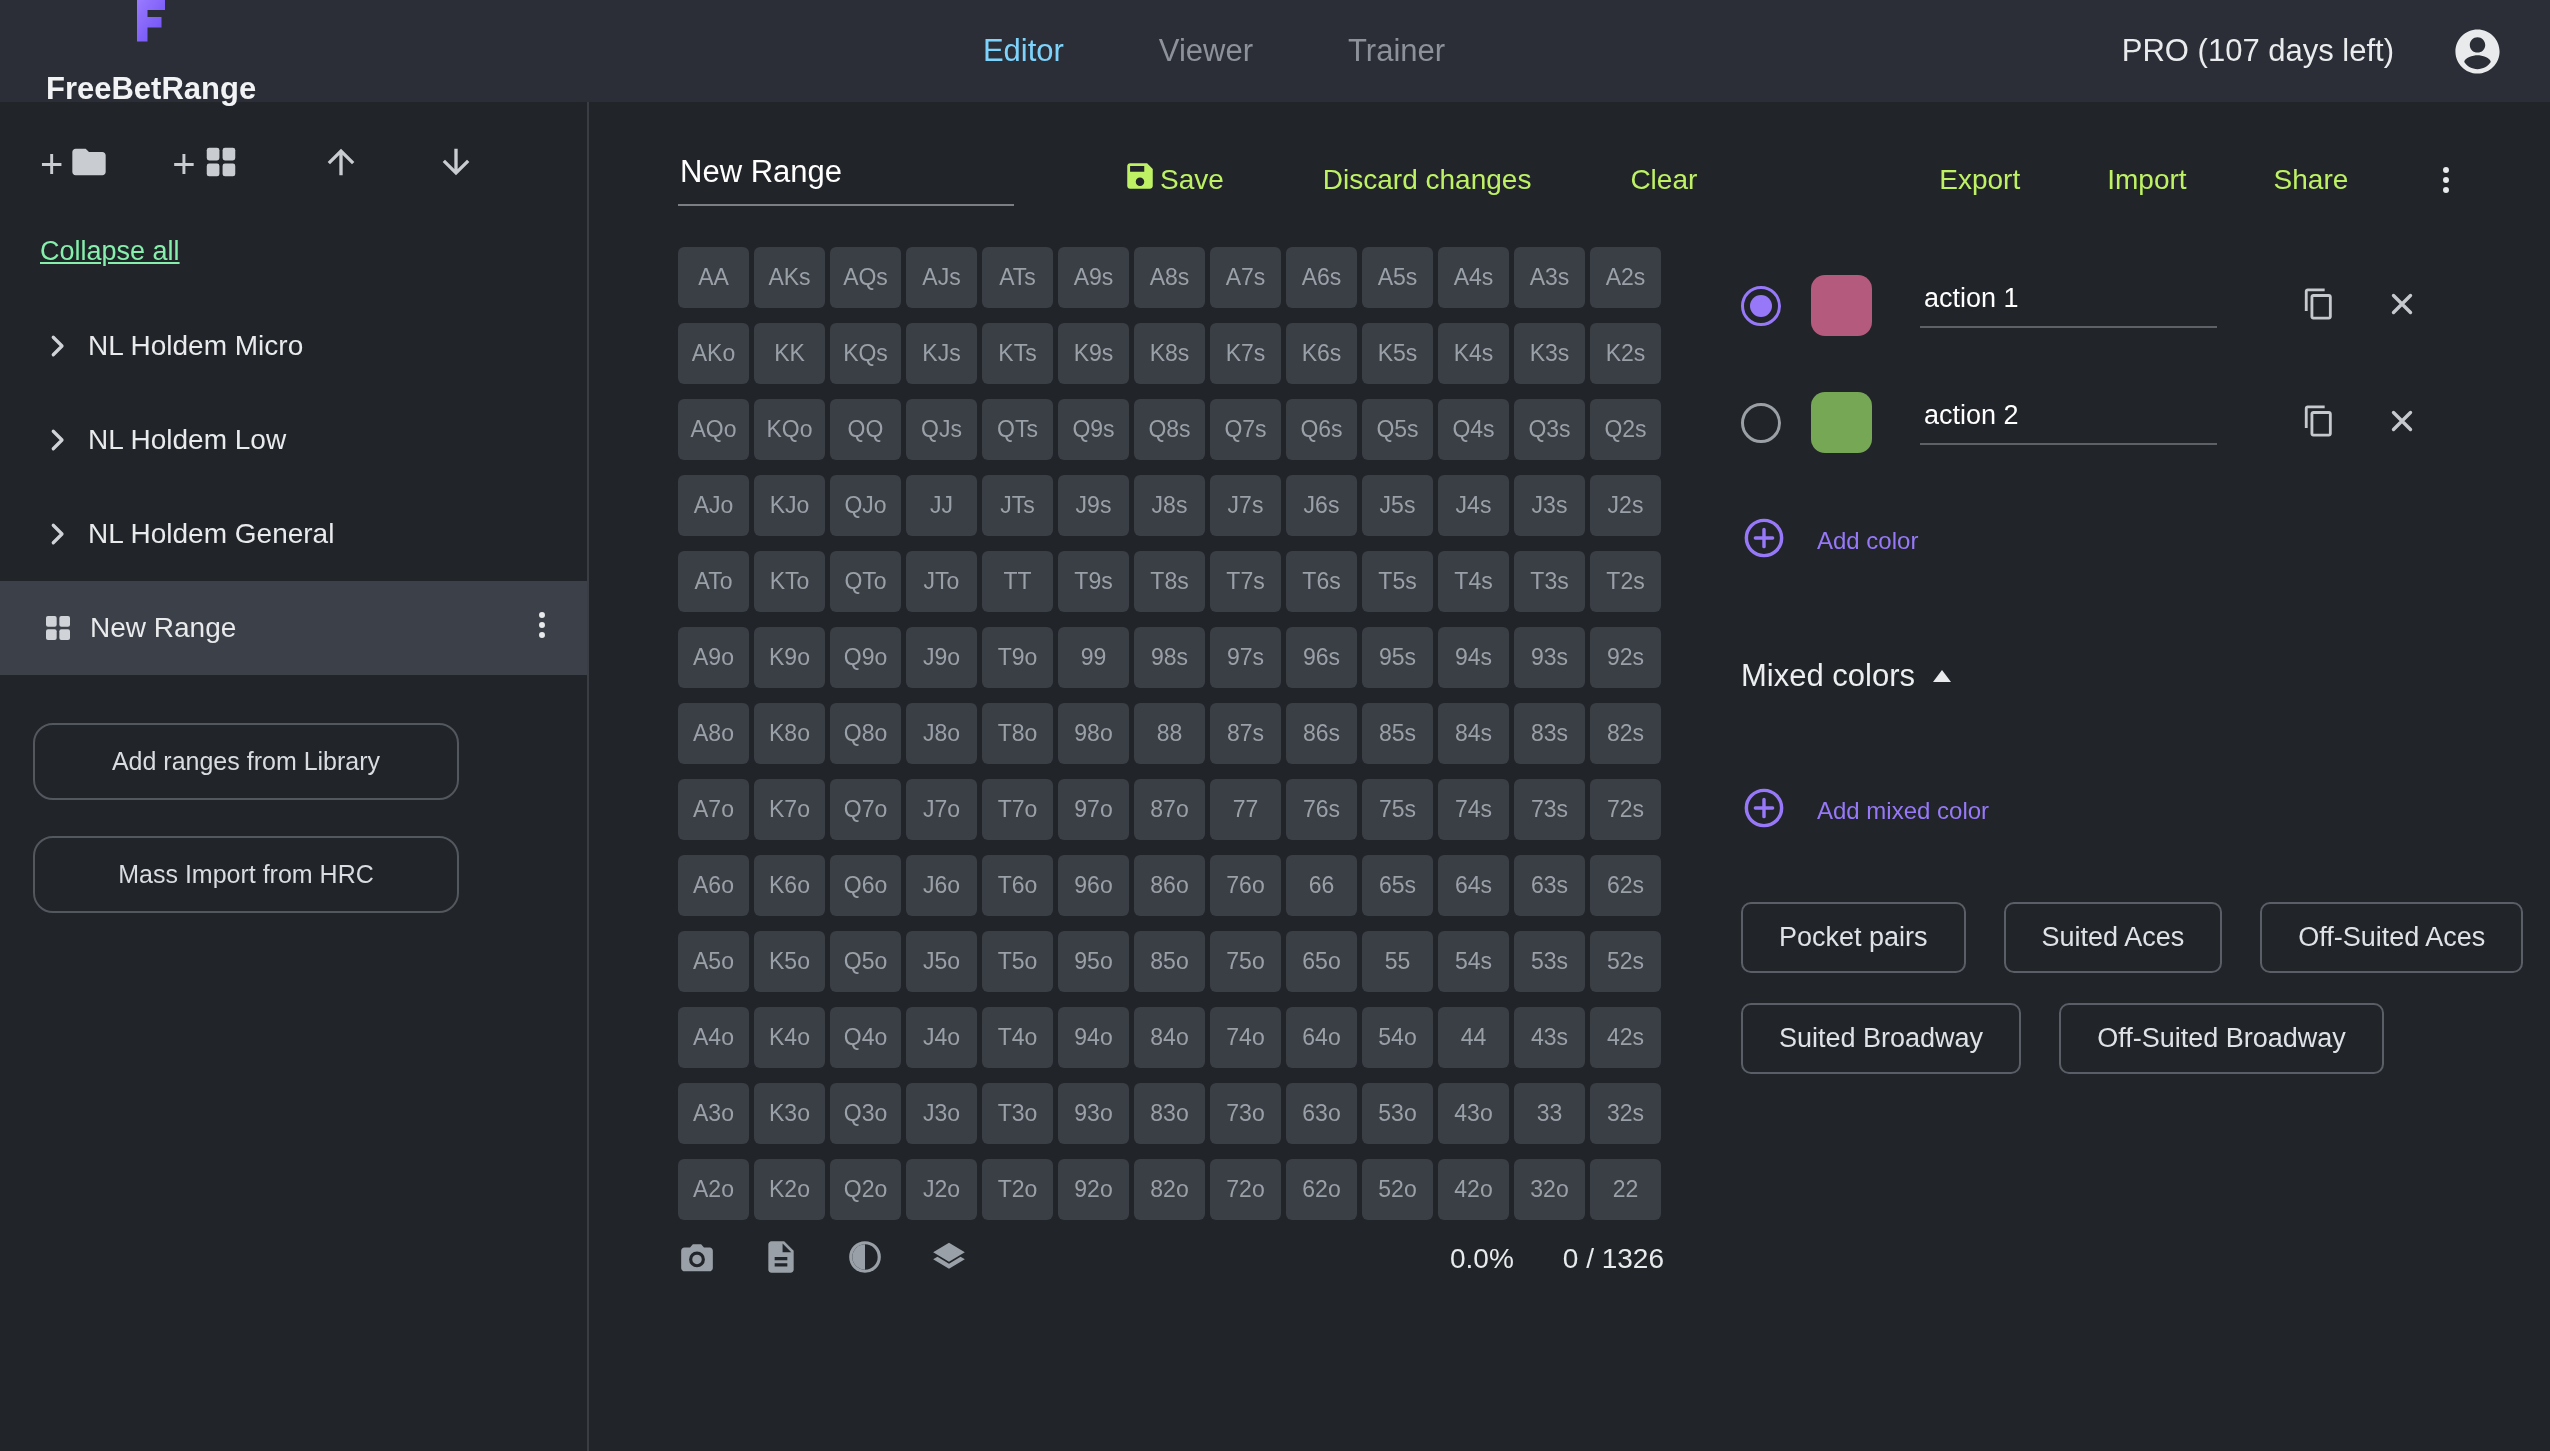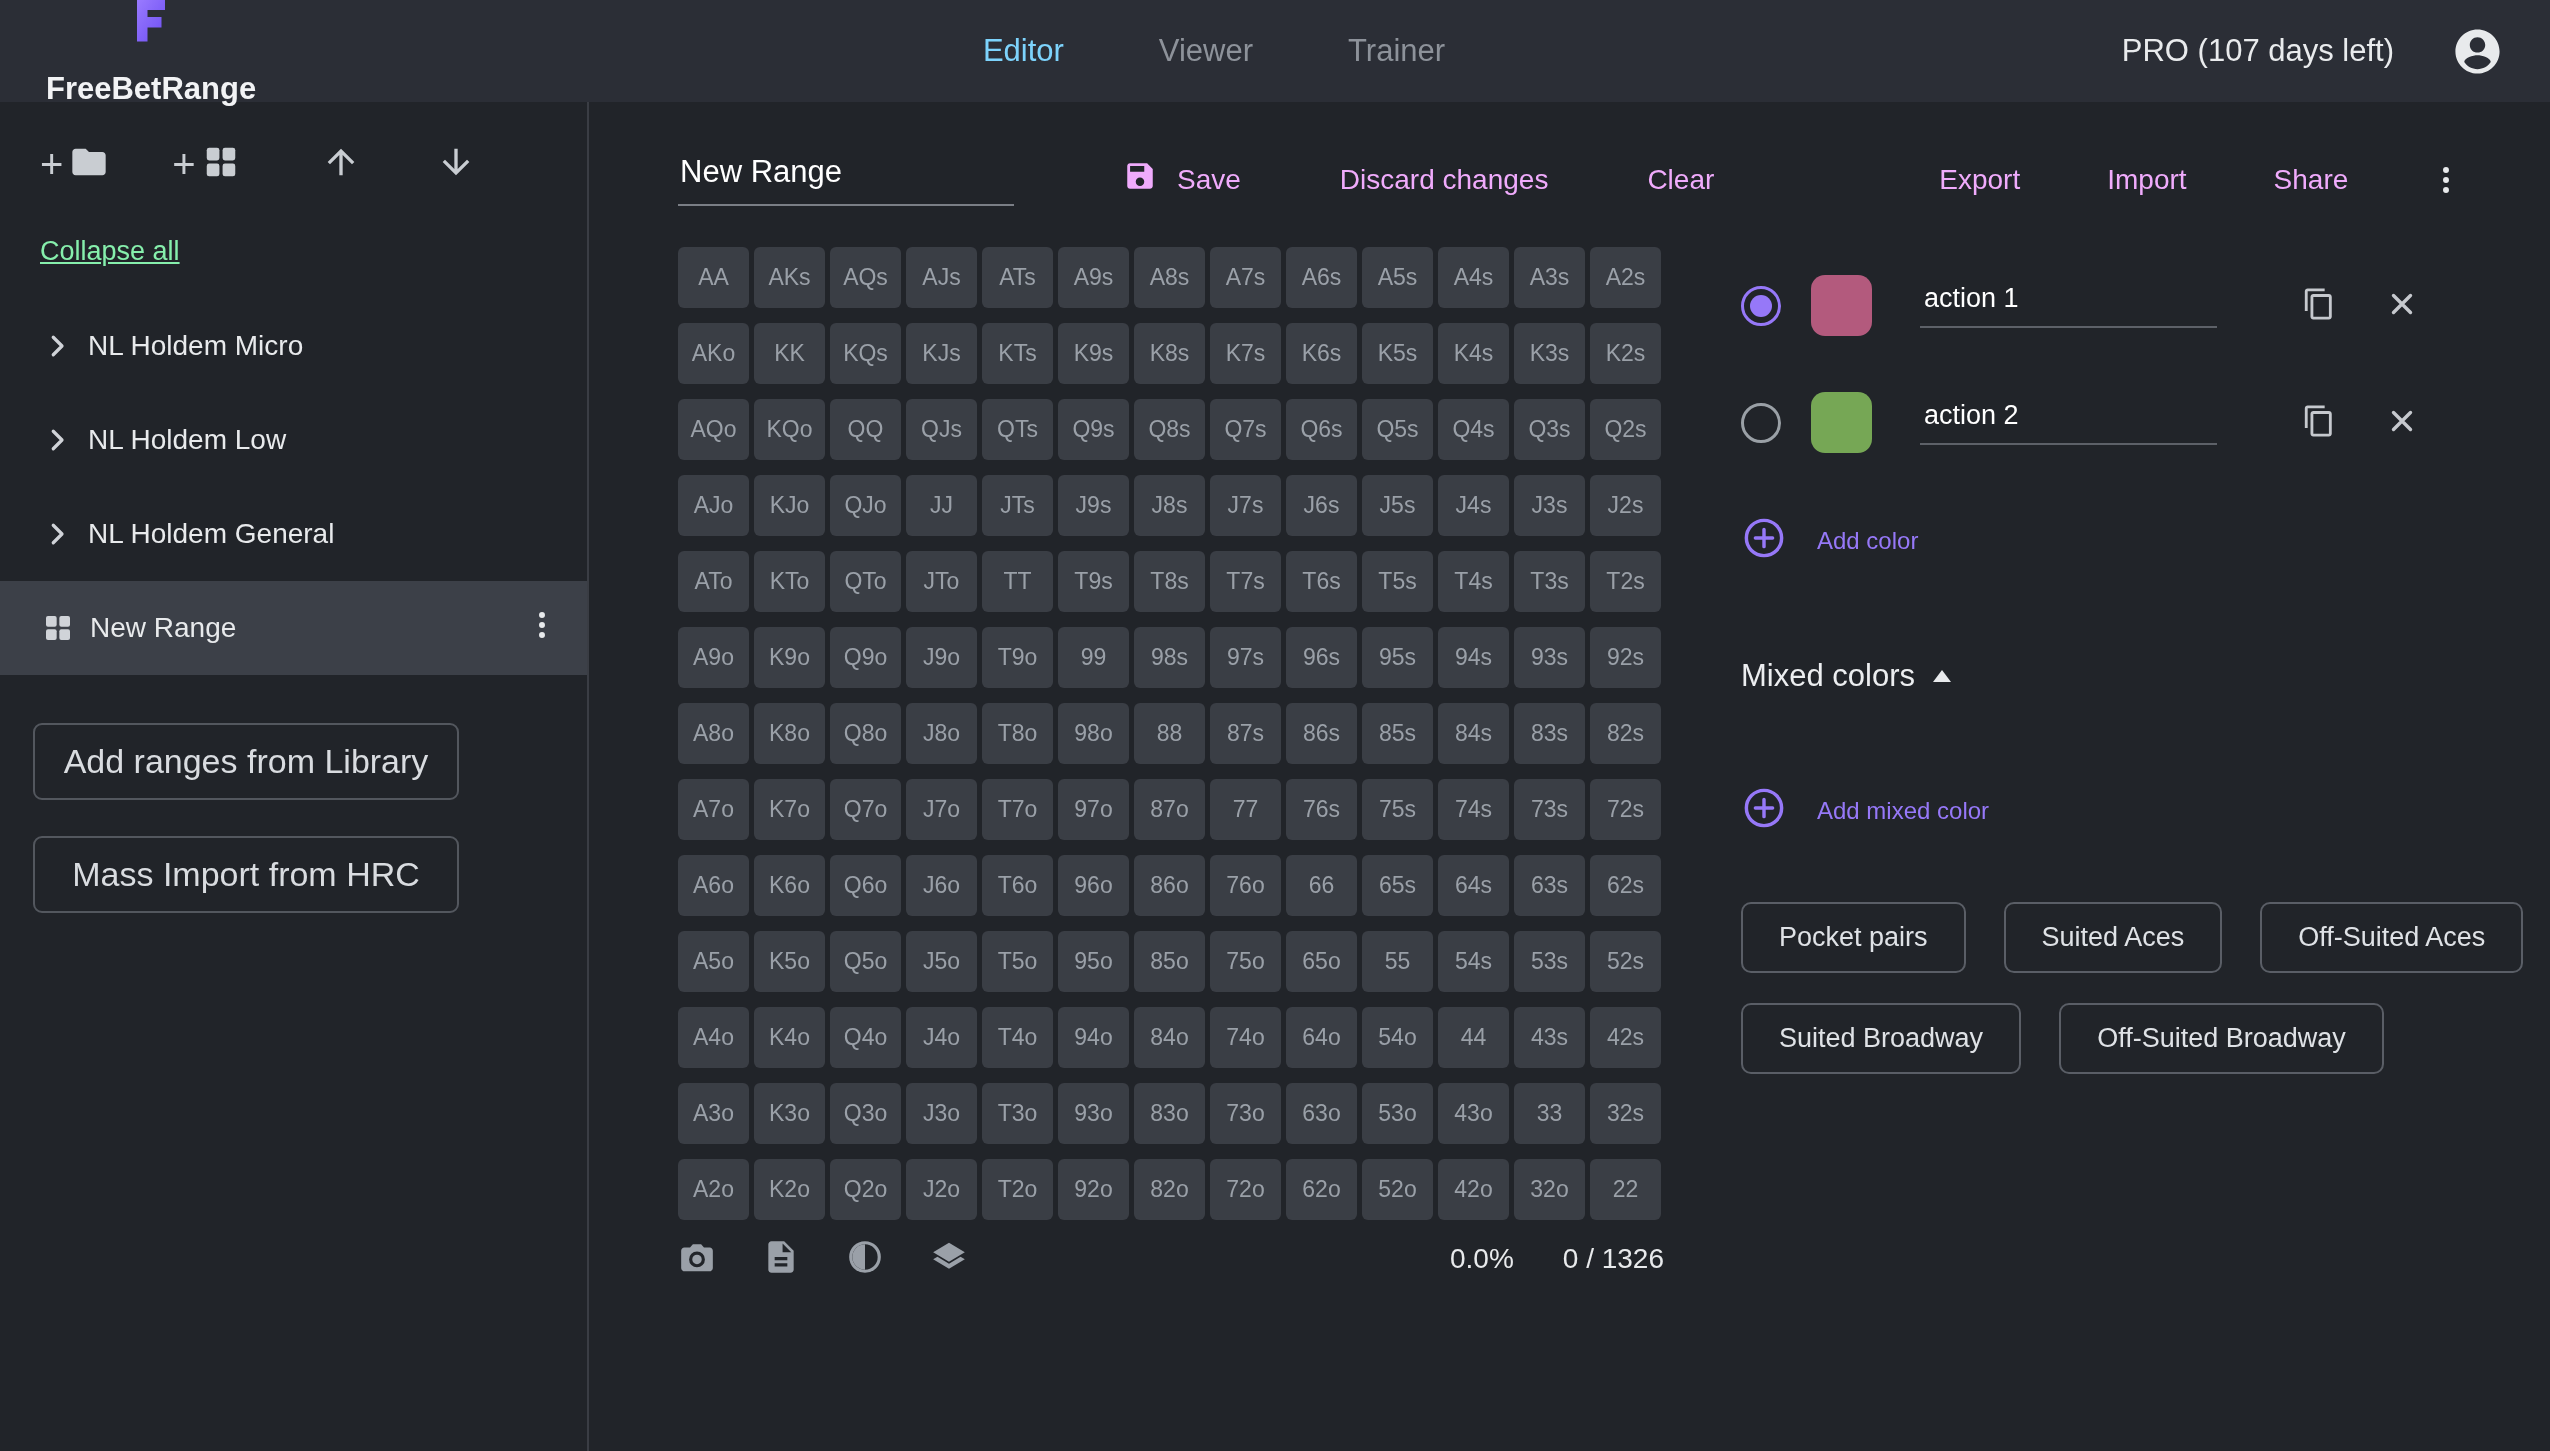--- a/index.html
+++ b/index.html
@@ -33,28 +33,28 @@
     text-decoration:underline; cursor:pointer; }
   .tree { margin-top:14px; }
   .tree-item { height:94px; display:flex; align-items:center; gap:16px; padding:0 28px 0 42px;
     font-size:28px; color:#e8eaec; cursor:pointer; }
   .tree-item .chev { color:#d0d3d8; display:flex; }
   .tree-item.selected { background:#3c4048; }
   .tree-item .grid-ic { color:#d0d3d8; display:flex; }
   .tree-item .kebab { margin-left:auto; color:#e8eaec; }
   .side-actions { margin-top:48px; display:flex; flex-direction:column; gap:36px; }
   .outline-btn { margin-left:33px; width:426px; height:77px; background:transparent;
-    border:2px solid #53575e; border-radius:9px; color:#d9dce0; font-size:34px; cursor:pointer; }
+    border:2px solid #53575e; border-radius:20px; color:#d9dce0; font-size:25px; cursor:pointer; }
 
   
   .header-row { display:flex; align-items:center; height:83px; padding-right:115px; }
   .title-input { width:336px; background:transparent; border:none; border-bottom:2px solid #7a7e85;
     color:#ffffff; font-size:31px; padding:0 2px 14px; outline:none; margin-right:103px; }
-  .txt-btn { background:none; border:none; color:#f0abfc; font-size:28px; cursor:pointer;
-    display:flex; align-items:center; gap:20px; }
+  .txt-btn { background:none; border:none; color:#bef264; font-size:28px; cursor:pointer;
+    display:flex; align-items:center; gap:3px; }
   .txt-btn + .txt-btn { margin-left:87px; }
   .header-right { margin-left:auto; display:flex; align-items:center; gap:75px; }
   .header-right .txt-btn + .txt-btn { margin-left:0; }
 
   
   .columns { display:flex; margin-top:26px; }
   .matrix-col { width:986px; flex-shrink:0; }
   .matrix { display:grid; grid-template-columns:repeat(13,71px); column-gap:5px; row-gap:15px; }
   .cell { width:71px; height:61px; background:#3a3e45; border-radius:6px; display:flex;
     align-items:center; justify-content:center; font-size:23px; color:#9aa0a8; cursor:pointer; }

